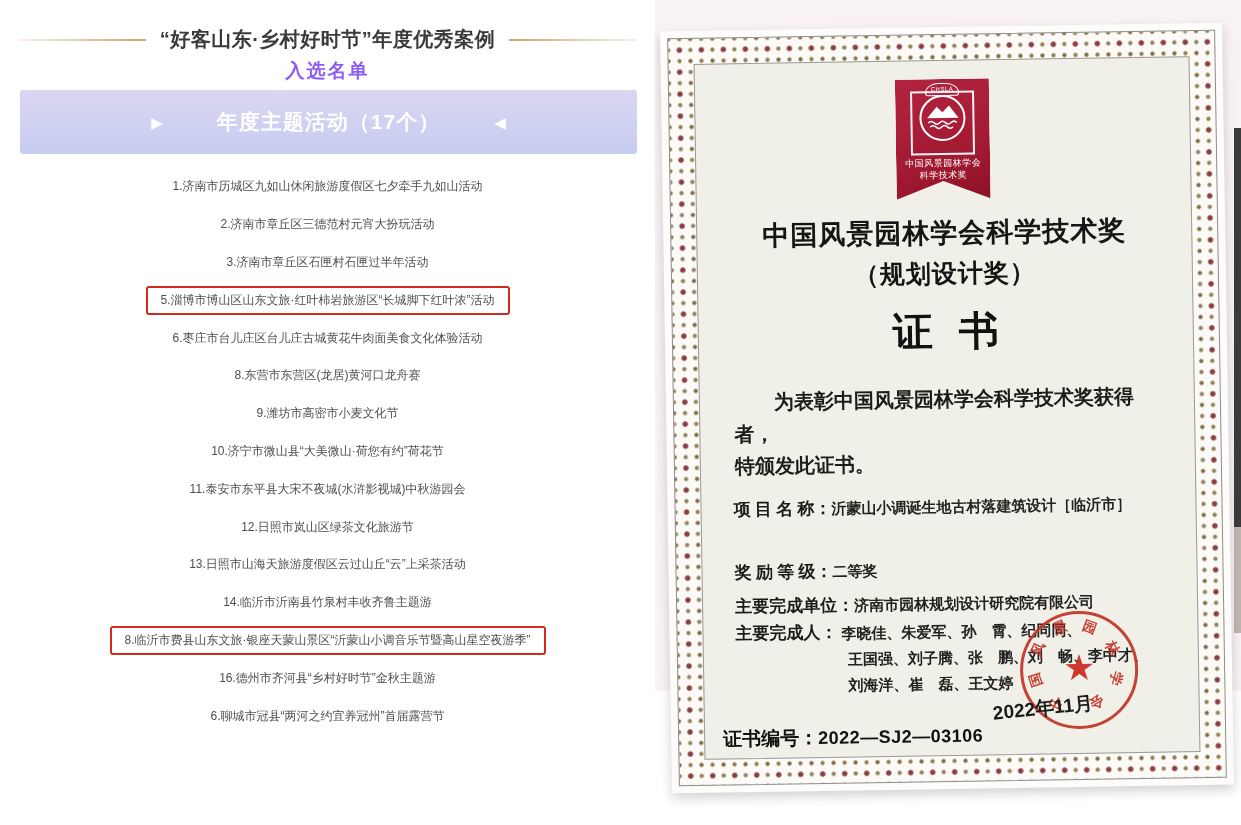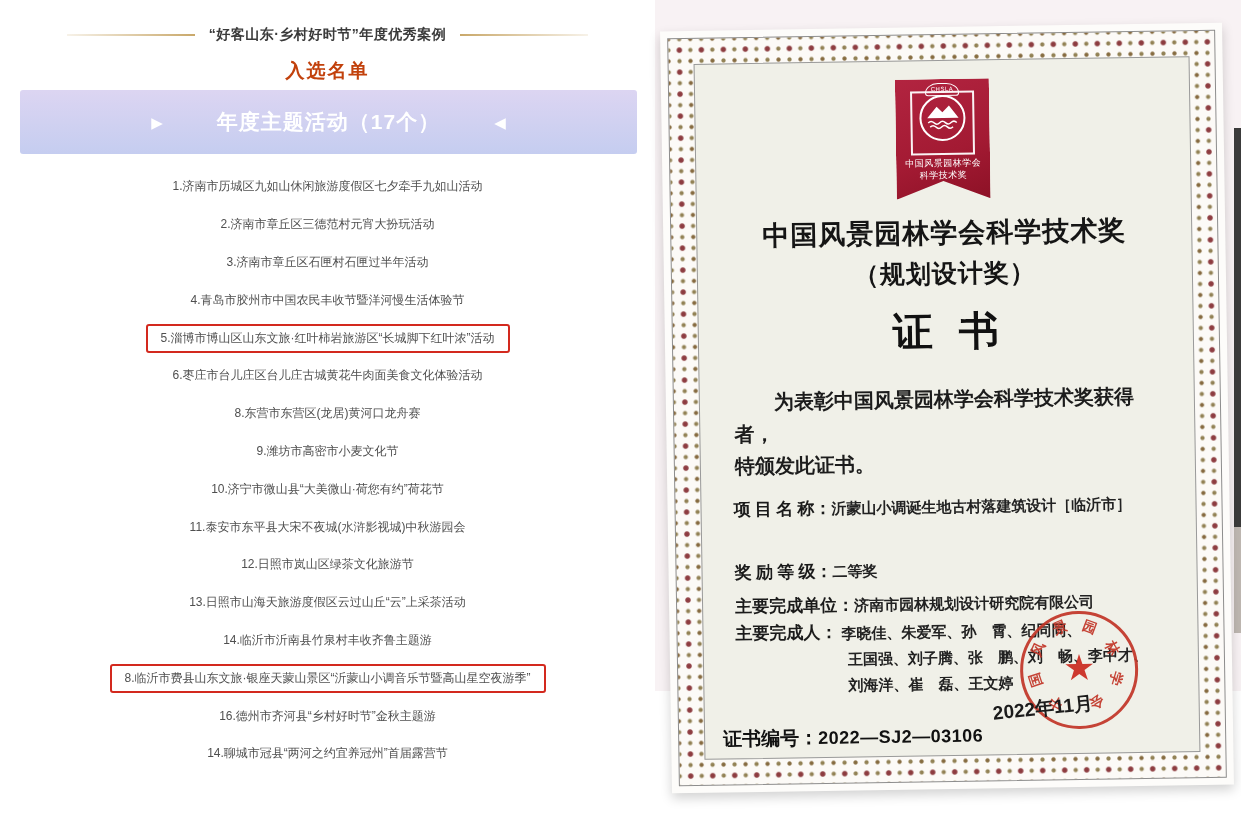--- a/index.html
+++ b/index.html
@@ -8,22 +8,22 @@
     --list-text:#4f4f4f; --paper-bg:#f0f0e8; --photo-bg:#f8f2f4;
   }
   html,body{margin:0;padding:0;background:#e8e8e8;font-family:"Liberation Sans",sans-serif;}
   #stage{position:relative;width:1241px;height:825px;background:#ffffff;overflow:hidden;margin:0 auto;}
 
   
   #left-panel{position:absolute;left:0;top:0;width:655px;height:825px;background:#ffffff;}
   .title-row{position:absolute;top:26px;left:0;width:100%;display:flex;align-items:center;justify-content:center;gap:14px;}
   .gold-line{width:128px;height:2px;background:linear-gradient(90deg,rgba(201,168,106,.15),var(--gold-line,#c9a86a));}
   .gold-line.right{background:linear-gradient(270deg,rgba(201,168,106,.15),var(--gold-line,#c9a86a));}
-  .main-title{font-size:14px;font-weight:bold;color:#3a3a3a;letter-spacing:.5px;white-space:nowrap;}
-  .sub-title{position:absolute;top:58px;left:0;width:100%;text-align:center;font-size:19px;font-weight:bold;color:#c2410c;letter-spacing:2px;}
+  .main-title{font-size:20px;font-weight:bold;color:#3a3a3a;letter-spacing:.5px;white-space:nowrap;}
+  .sub-title{position:absolute;top:58px;left:0;width:100%;text-align:center;font-size:19px;font-weight:bold;color:#8b5cf6;letter-spacing:2px;}
   .banner{position:absolute;left:20px;top:90px;width:617px;height:64px;border-radius:3px;
     background:linear-gradient(180deg,var(--banner-top,#dcd5f2) 0%,var(--banner-bottom,#c5cdf0) 100%);
     display:flex;align-items:center;justify-content:center;gap:54px;}
   .banner .arrow{color:#ffffff;font-size:15px;line-height:1;}
   .banner .label{color:#ffffff;font-size:21px;font-weight:bold;letter-spacing:1px;}
   #activity-list{position:absolute;left:0;top:168px;width:655px;}
   .list-row{height:37.8px;display:flex;align-items:center;justify-content:center;}
   .item-text{font-size:12px;color:var(--list-text,#4f4f4f);white-space:nowrap;}
   .item-text.hl{border:2px solid var(--highlight-red,#d3291e);border-radius:3px;padding:4px 13px;}
 
@@ -98,23 +98,20 @@
         <div class="list-row">
           <span class="item-text">1.济南市历城区九如山休闲旅游度假区七夕牵手九如山活动</span>
         </div>
         <div class="list-row">
           <span class="item-text">2.济南市章丘区三德范村元宵大扮玩活动</span>
         </div>
         <div class="list-row">
           <span class="item-text">3.济南市章丘区石匣村石匣过半年活动</span>
         </div>
         <div class="list-row">
-          <span class="item-text">4.青岛市胶州市中国农民丰收节暨洋河慢生活体验节</span>
-        </div>
-        <div class="list-row">
           <span class="item-text hl">5.淄博市博山区山东文旅·红叶柿岩旅游区“长城脚下红叶浓”活动</span>
         </div>
         <div class="list-row">
           <span class="item-text">6.枣庄市台儿庄区台儿庄古城黄花牛肉面美食文化体验活动</span>
         </div>
         <div class="list-row">
           <span class="item-text">8.东营市东营区(龙居)黄河口龙舟赛</span>
         </div>
         <div class="list-row">
           <span class="item-text">9.潍坊市高密市小麦文化节</span>
@@ -134,21 +131,21 @@
         <div class="list-row">
           <span class="item-text">14.临沂市沂南县竹泉村丰收齐鲁主题游</span>
         </div>
         <div class="list-row">
           <span class="item-text hl">8.临沂市费县山东文旅·银座天蒙山景区“沂蒙山小调音乐节暨高山星空夜游季”</span>
         </div>
         <div class="list-row">
           <span class="item-text">16.德州市齐河县“乡村好时节”金秋主题游</span>
         </div>
         <div class="list-row">
-          <span class="item-text">14.聊城市冠县“两河之约宜养冠州”首届露营节</span>
+          <span class="item-text">6.聊城市冠县“两河之约宜养冠州”首届露营节</span>
         </div>
       </div>
   </div>
 
   <div id="right-panel">
     <div class="edge-dark"></div>
     <div class="edge-gray"></div>
 
     <div class="paper">
       <div class="frame">

